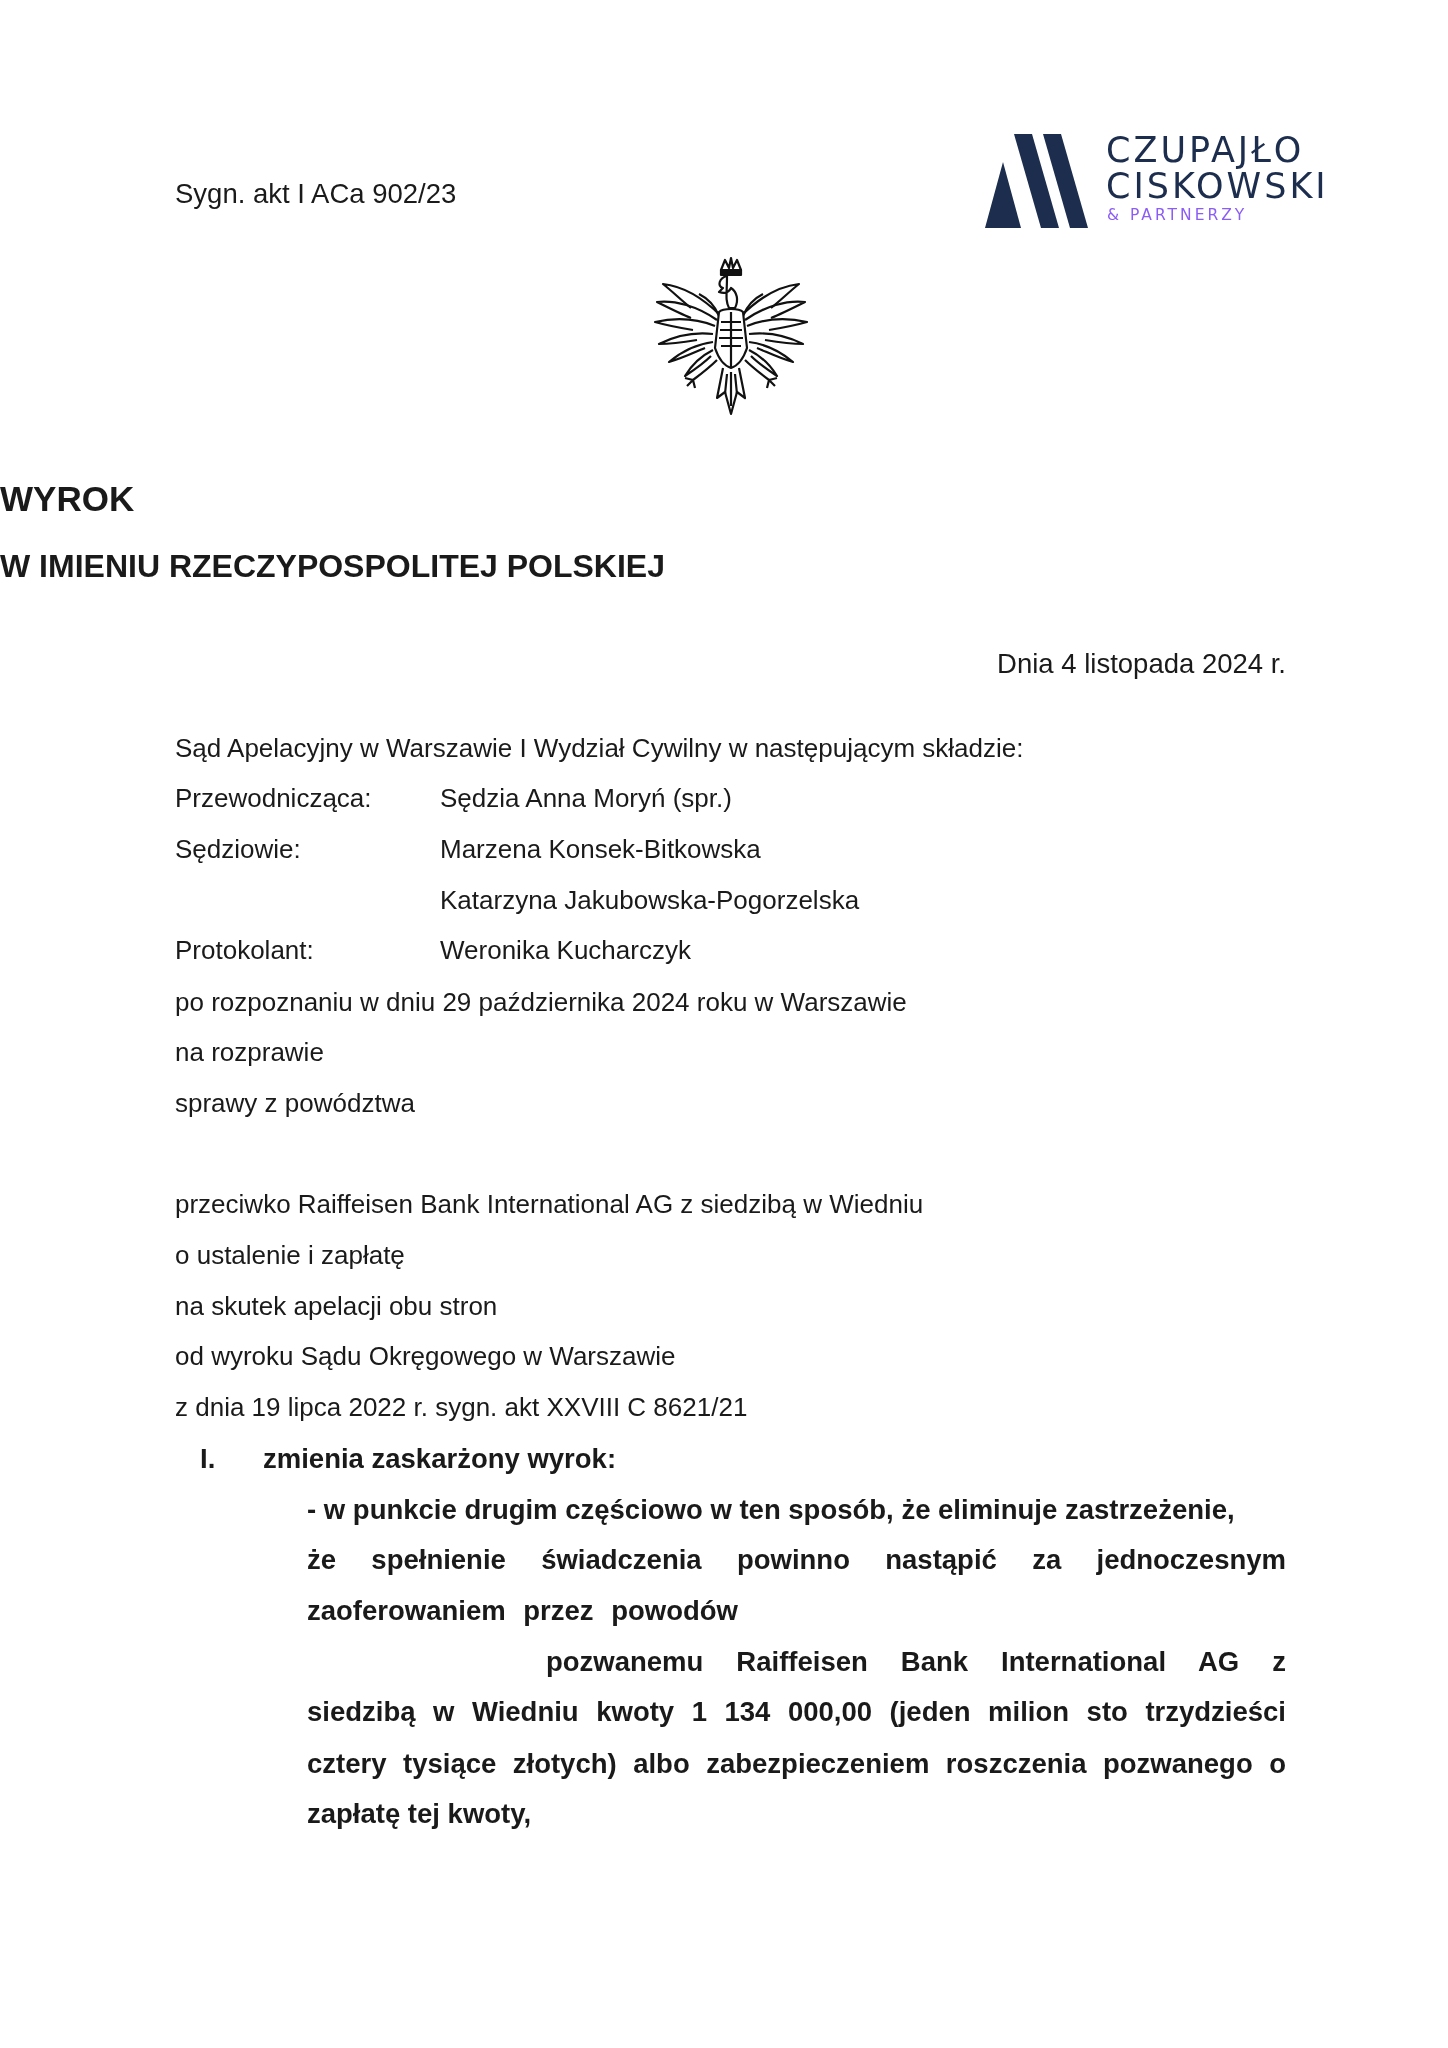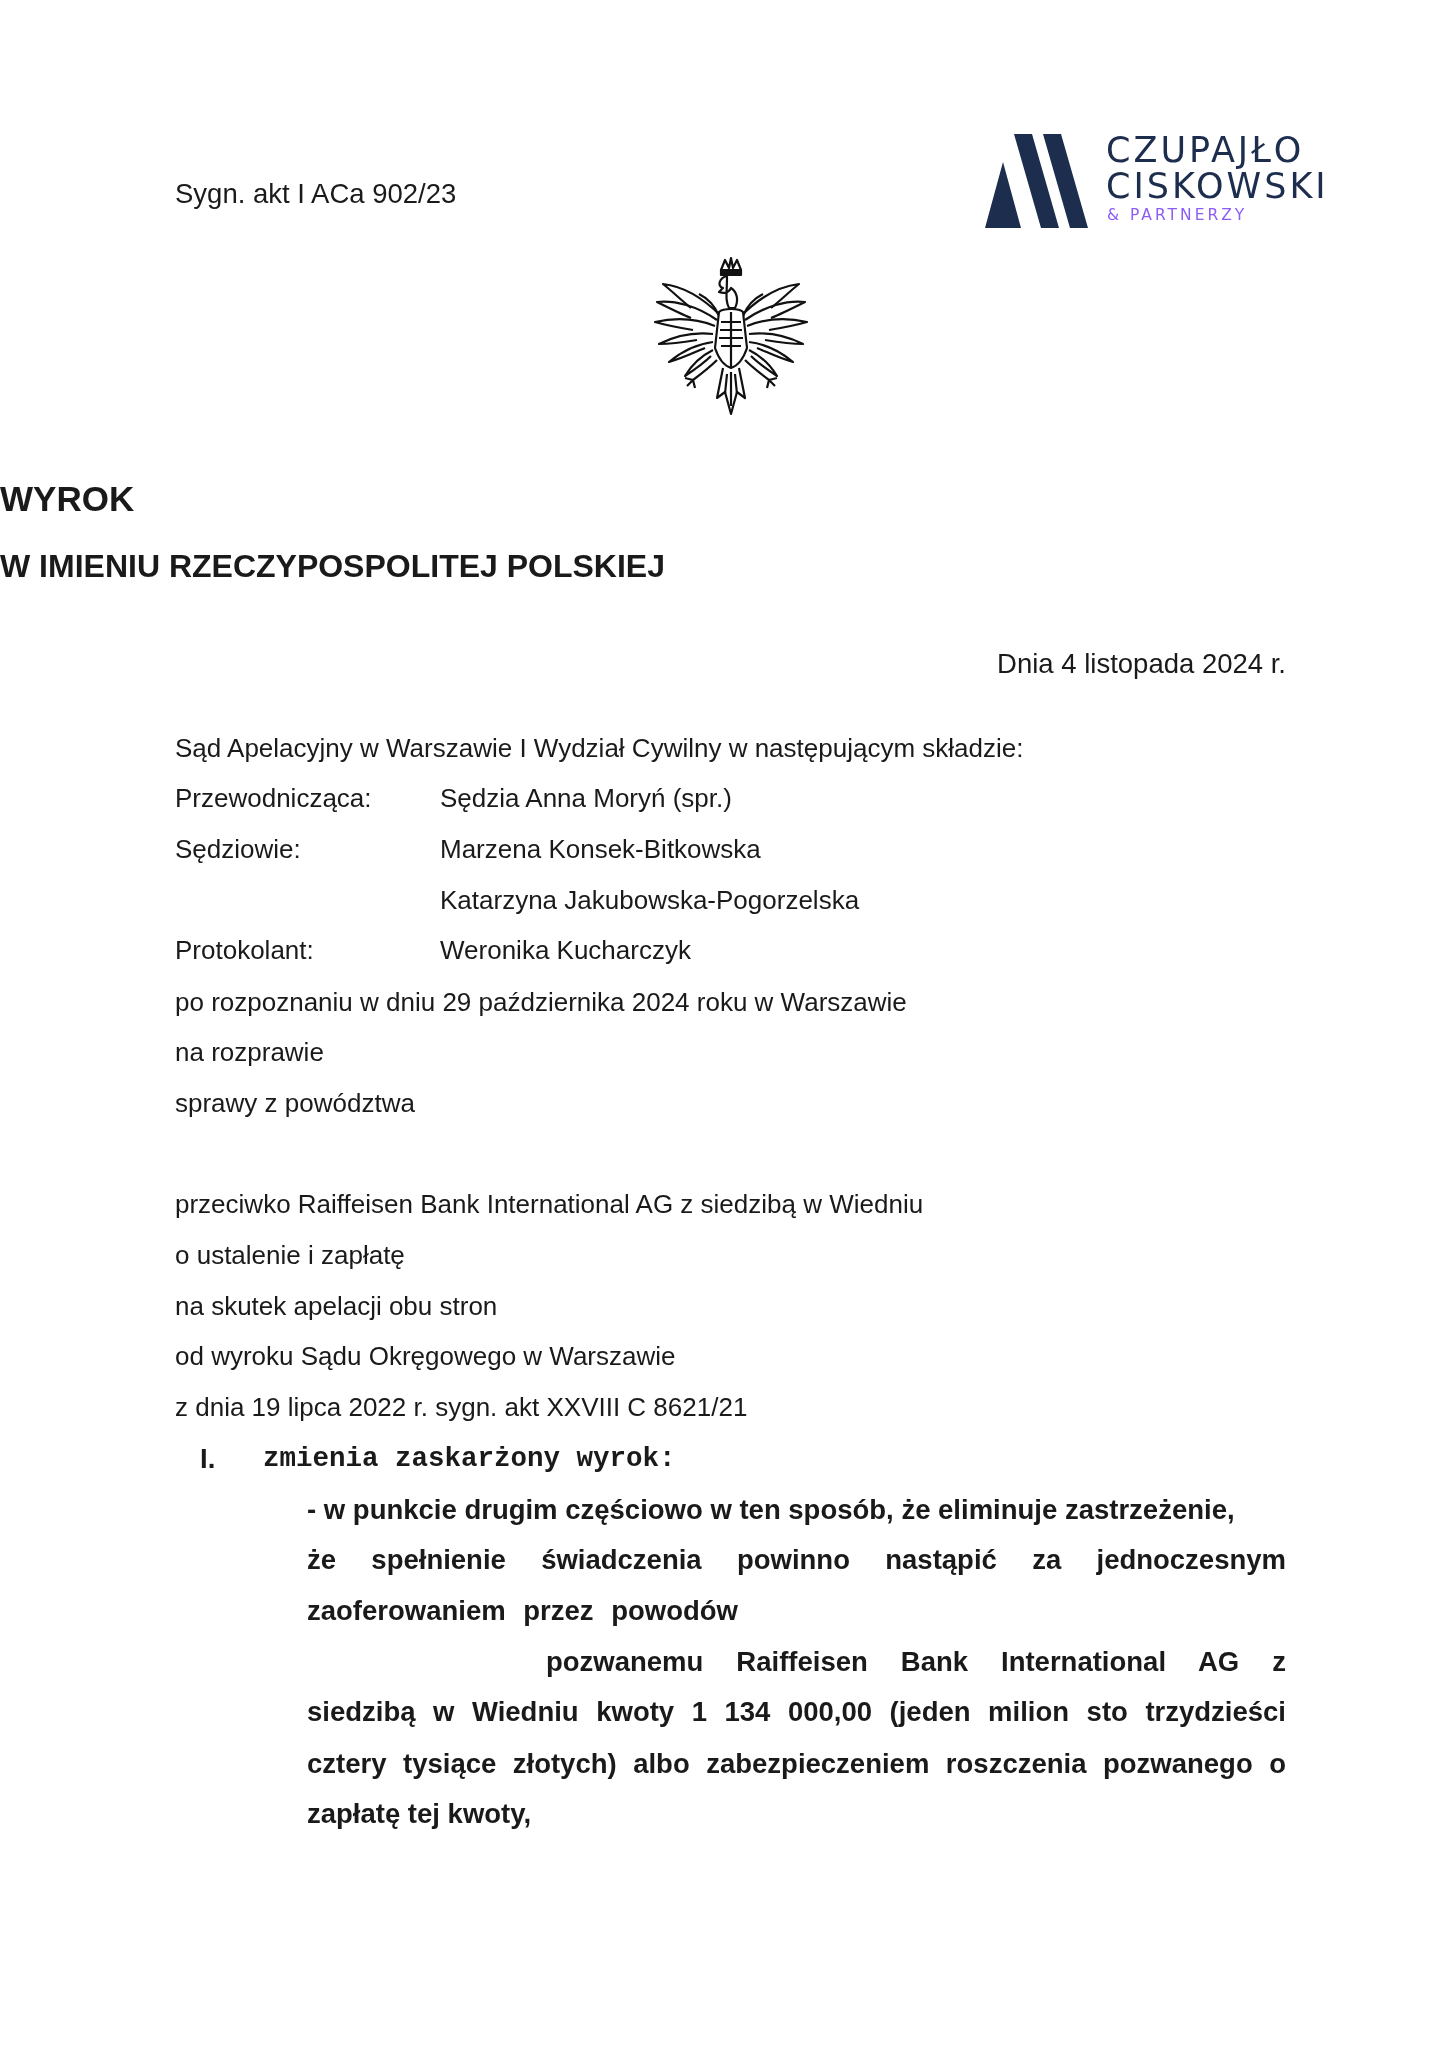--- a/index.html
+++ b/index.html
@@ -18,21 +18,21 @@
        letter-spacing: 3px; font-family: "DejaVu Sans", sans-serif; }
   .eagle { left: 651px; top: 256px; width: 160px; height: 164px; }
   .title { left: 0; width: 1448px; text-align: left; font-weight: bold; }
   .title-main { top: 479px; font-size: 35px; }
   .title-sub { top: 538px; font-size: 32px; margin-top: 10px; }
   .date { right: 162px; top: 648px; font-size: 27.5px; }
   .comp-label { left: 175px; }
   .comp-value { left: 440px; text-align: right; }
   .para { left: 175px; }
   .roman { left: 200px; top: 1443px; font-weight: bold; font-size: 27.5px; }
-  .roman-text { left: 263px; top: 1443px; font-weight: bold; font-size: 27.5px; font-family: Liberation Mono, monospace; }
+  .roman-text { left: 263px; top: 1443px; font-weight: bold; font-size: 27.5px; }
   .sub { left: 307px; width: 979px; font-weight: bold; font-size: 27.5px; line-height: 1; white-space: nowrap; }
   .justify { text-align: justify; text-align-last: justify; white-space: normal; }
 </style>
 </head>
 <body>
 
 <div class="abs sygn">Sygn. akt I ACa 902/23</div>
 
 <div class="abs logo">
   <svg class="logo-mark" width="110" height="98" viewBox="0 0 110 98">

